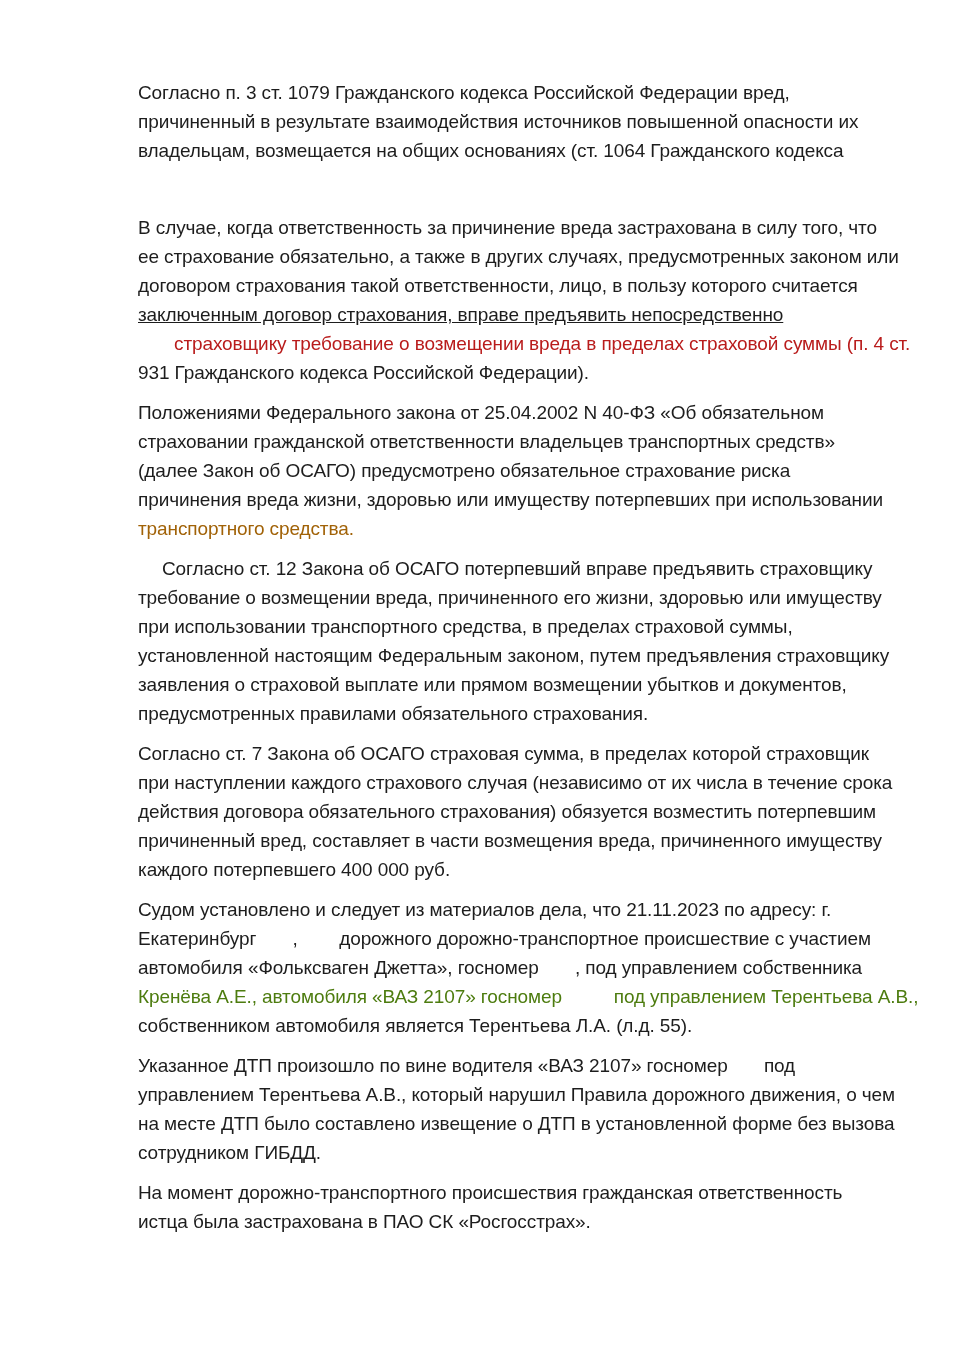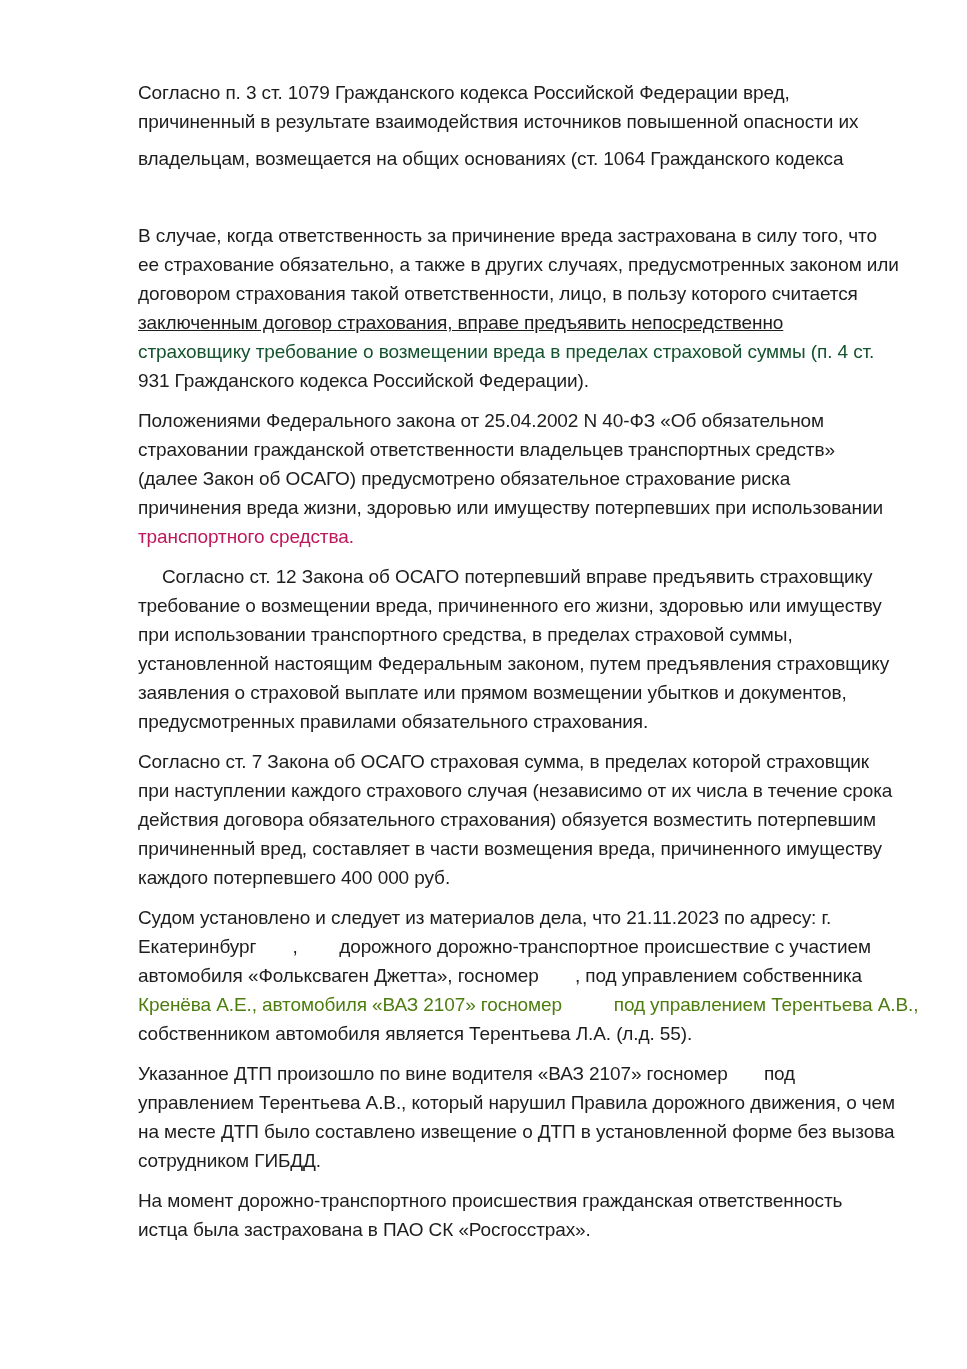--- a/index.html
+++ b/index.html
@@ -37,36 +37,36 @@
   }
 </style>
 </head>
 <body style="background: rgb(255, 255, 255);">
 
 <main class="page">
   <article class="text-column" id="text-column">
       <p>
         <span class="line" style="color: rgb(29, 29, 29);">Согласно п. 3 ст. 1079 Гражданского кодекса Российской Федерации вред,</span>
         <span class="line" style="color: rgb(29, 29, 29);">причиненный в результате взаимодействия источников повышенной опасности их</span>
-        <span class="line" style="color: rgb(29, 29, 29); margin-top: 8px;">владельцам, возмещается на общих основаниях (ст. 1064 Гражданского кодекса</span>
+        <span class="line" style="color: rgb(29, 29, 29);">владельцам, возмещается на общих основаниях (ст. 1064 Гражданского кодекса</span>
       </p>
       <p>
         <span class="line" style="color: rgb(29, 29, 29); margin-top: 48px;">В случае, когда ответственность за причинение вреда застрахована в силу того, что</span>
         <span class="line" style="color: rgb(29, 29, 29);">ее страхование обязательно, а также в других случаях, предусмотренных законом или</span>
         <span class="line" style="color: rgb(29, 29, 29);">договором страхования такой ответственности, лицо, в пользу которого считается</span>
         <span class="line" style="color: rgb(29, 29, 29); text-decoration: underline;">заключенным договор страхования, вправе предъявить непосредственно</span>
-        <span class="line" style="color: #14532d;">страховщику требование о возмещении вреда в пределах страховой суммы (п. 4 ст.</span>
+        <span class="line" style="color: #b91c1c; margin-left: 36px;">страховщику требование о возмещении вреда в пределах страховой суммы (п. 4 ст.</span>
         <span class="line" style="color: rgb(29, 29, 29);">931 Гражданского кодекса Российской Федерации).</span>
       </p>
       <p>
         <span class="line" style="color: rgb(29, 29, 29);">Положениями Федерального закона от 25.04.2002 N 40-ФЗ «Об обязательном</span>
         <span class="line" style="color: rgb(29, 29, 29);">страховании гражданской ответственности владельцев транспортных средств»</span>
         <span class="line" style="color: rgb(29, 29, 29);">(далее Закон об ОСАГО) предусмотрено обязательное страхование риска</span>
         <span class="line" style="color: rgb(29, 29, 29);">причинения вреда жизни, здоровью или имуществу потерпевших при использовании</span>
-        <span class="line" style="color: #be185d;">транспортного средства.</span>
+        <span class="line" style="color: #a16207;">транспортного средства.</span>
       </p>
       <p>
         <span class="line" style="color: rgb(29, 29, 29); margin-left: 24px;">Согласно ст. 12 Закона об ОСАГО потерпевший вправе предъявить страховщику</span>
         <span class="line" style="color: rgb(29, 29, 29);">требование о возмещении вреда, причиненного его жизни, здоровью или имуществу</span>
         <span class="line" style="color: rgb(29, 29, 29);">при использовании транспортного средства, в пределах страховой суммы,</span>
         <span class="line" style="color: rgb(29, 29, 29);">установленной настоящим Федеральным законом, путем предъявления страховщику</span>
         <span class="line" style="color: rgb(29, 29, 29);">заявления о страховой выплате или прямом возмещении убытков и документов,</span>
         <span class="line" style="color: rgb(29, 29, 29);">предусмотренных правилами обязательного страхования.</span>
       </p>
       <p>

